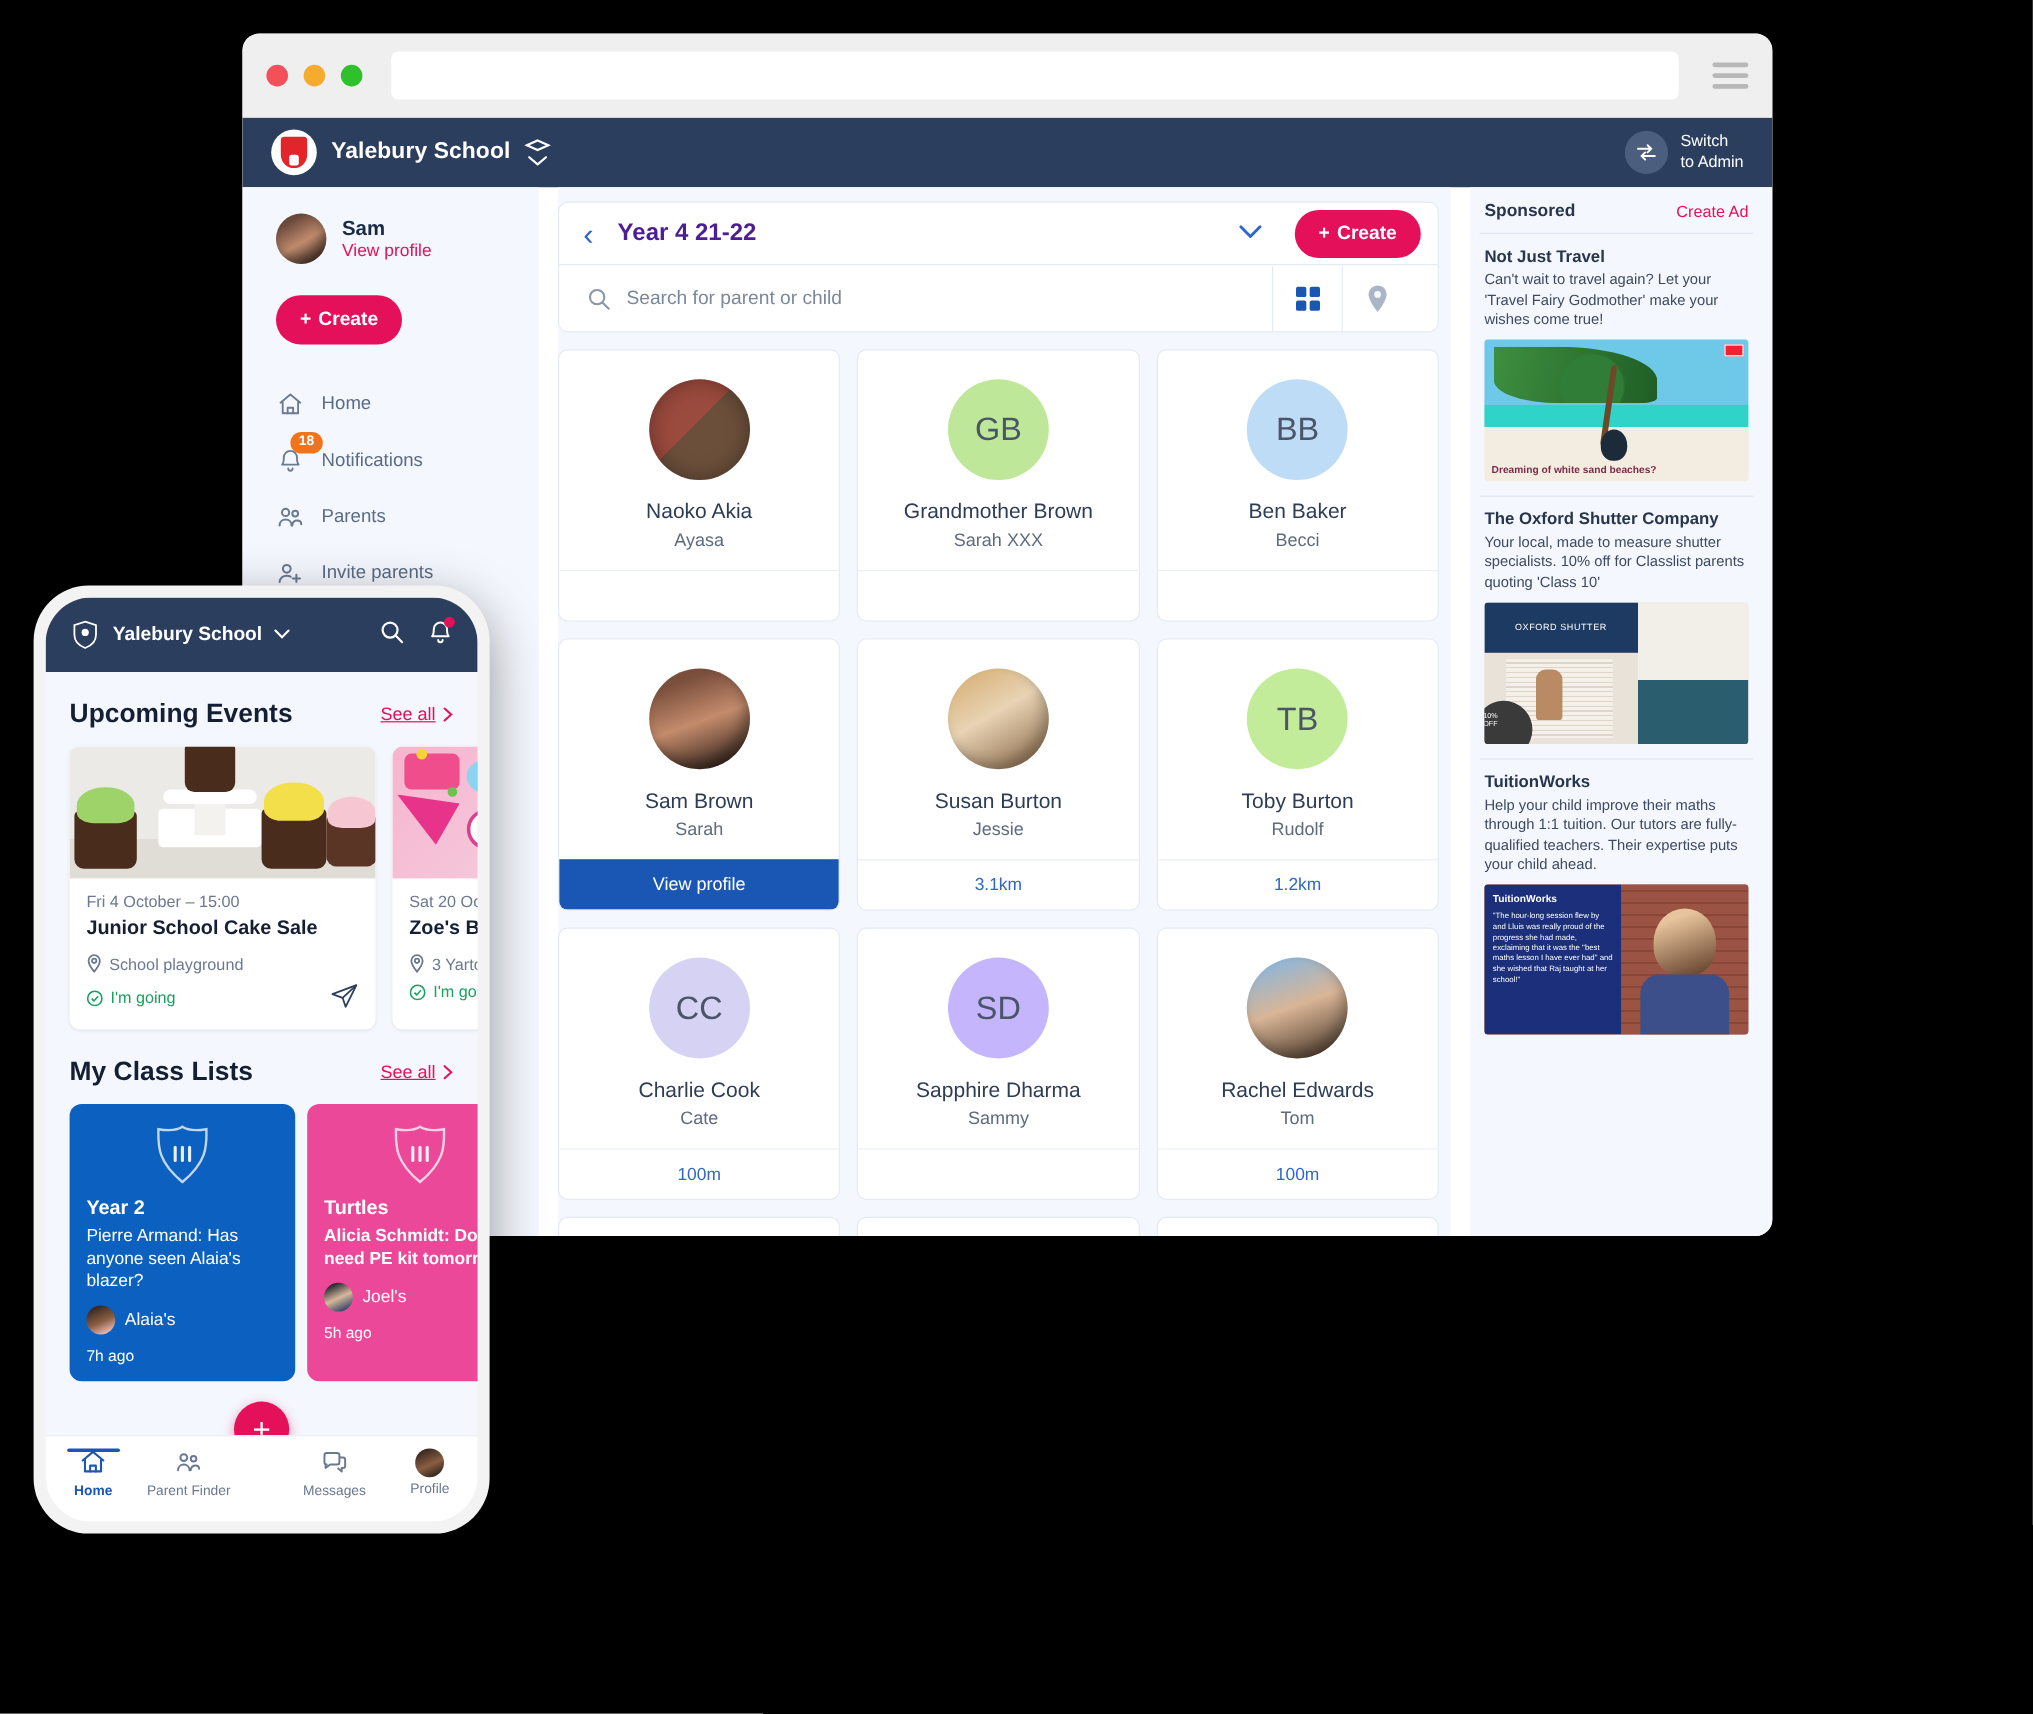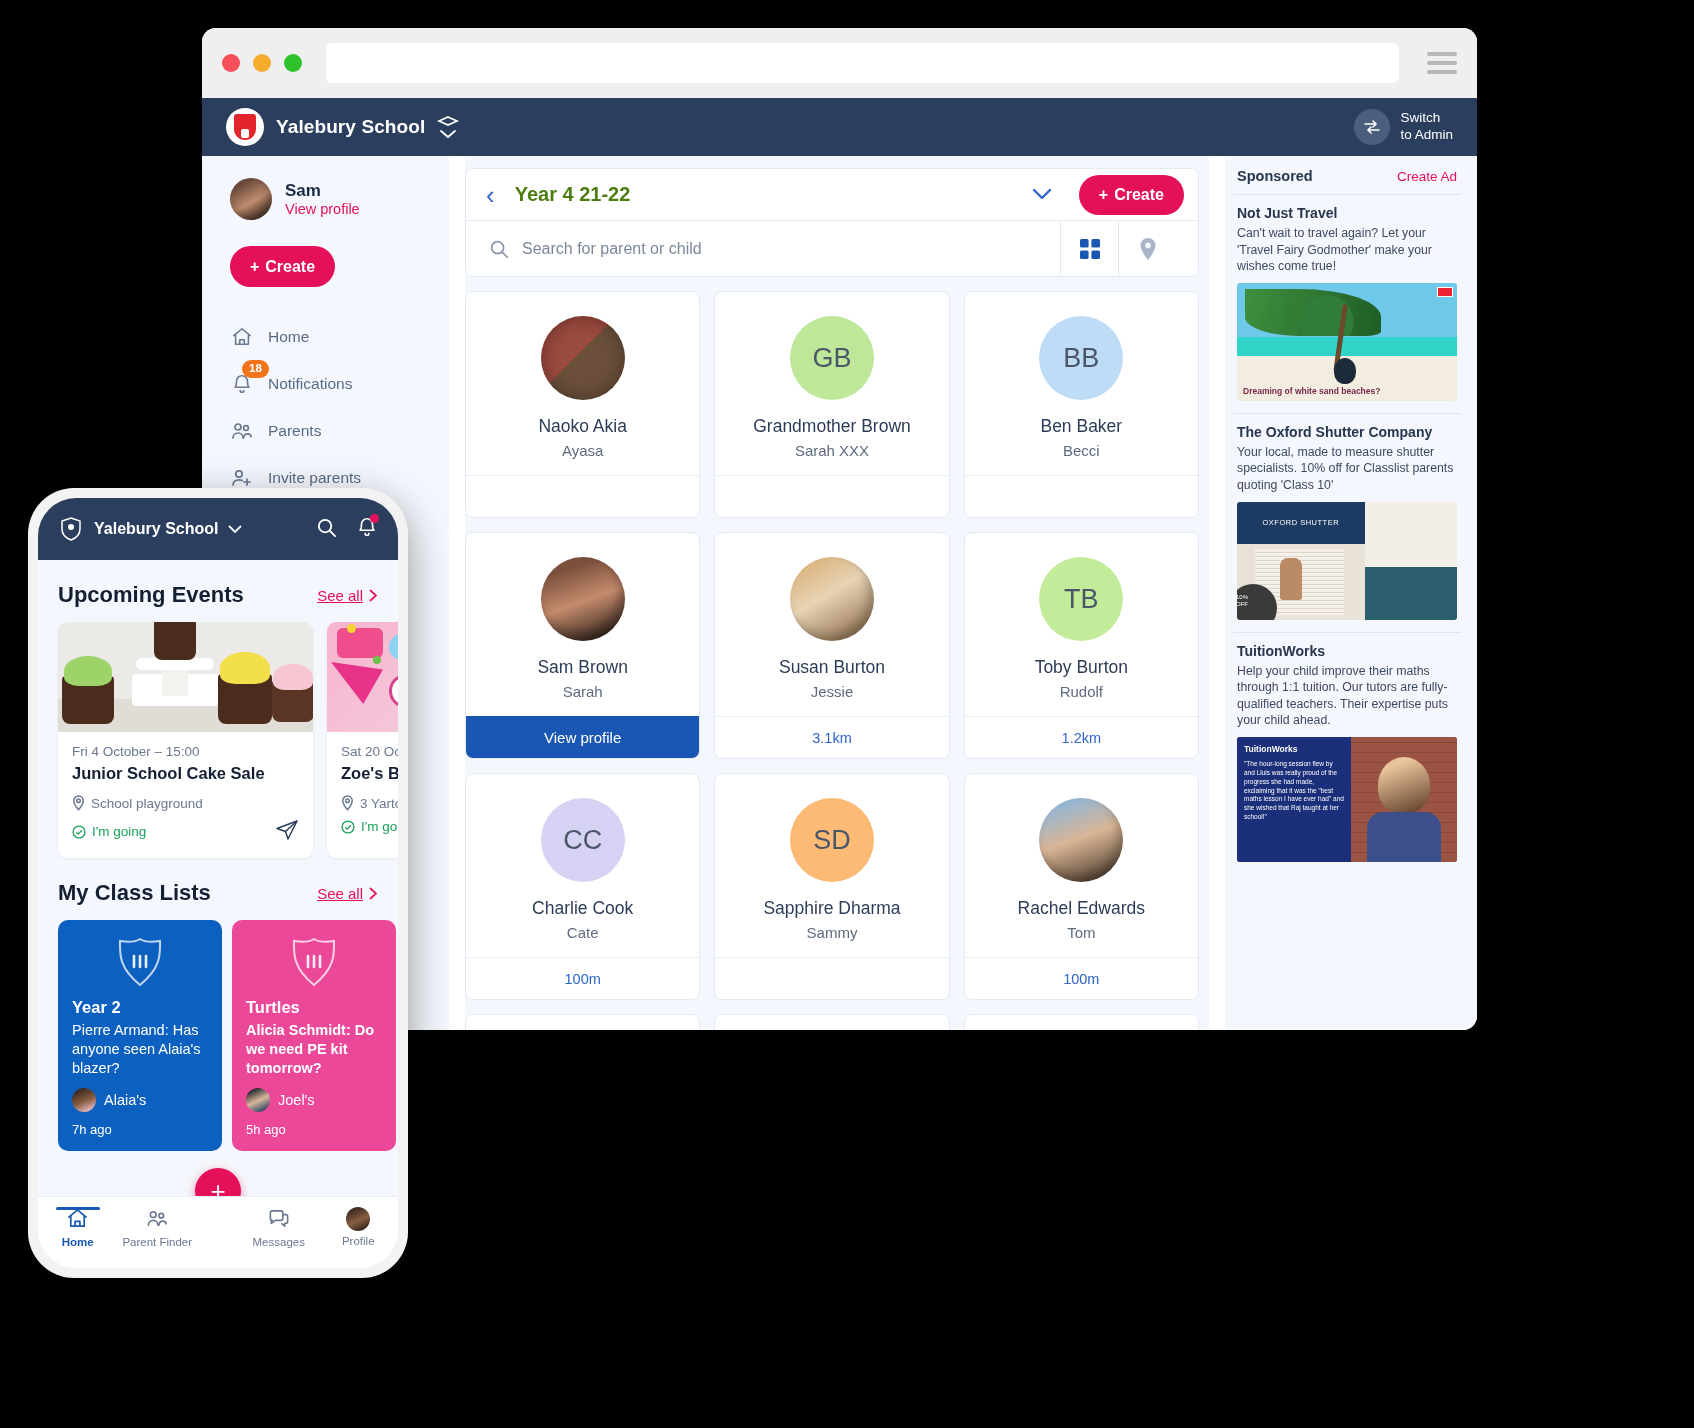--- a/index.html
+++ b/index.html
@@ -94,21 +94,21 @@
   }
 
   
   .main { flex: 1; background: #f4f7fd; padding: 12px 0 0 0; overflow: hidden; }
   .panel { background:#fff; border:1px solid #e4eaf4; border-radius:8px; margin-right: 10px; }
   .list-head {
     display:flex; align-items:center; height:52px; padding:0 14px; gap: 14px;
     border-bottom:1px solid #e4eaf4;
   }
   .chev-back { color:#2e66c9; font-size:26px; cursor:pointer; line-height:0; padding:0 6px;}
-  .list-title { color:#4d7c0f; font-size:20px; font-weight:600; flex:1; }
+  .list-title { color:#4c1d95; font-size:20px; font-weight:600; flex:1; }
   .chev-down { color:#2e66c9; font-size:19px; margin-right:12px; cursor:pointer; }
   .btn-invite {
     background:#e5105a; color:#fff; border:none; border-radius:20px;
     height:40px; padding:0 20px; font-size:16px; font-weight:600; font-family:inherit;
     display:flex; align-items:center; gap:6px; cursor:pointer;
   }
   .search-row { display:flex; align-items:center; height:55px; padding:0 22px; }
   .search-icon { width:22px; height:22px; color:#8a97ab; margin-right:12px; }
   .search-ph { color:#7b889c; font-size:16px; flex:1; }
   .view-toggle { display:flex; align-items:center; gap:0; }
@@ -153,21 +153,21 @@
   .see-all { font-size:15px; color:#e5105a; text-decoration:underline; display:flex; align-items:center; gap:6px; cursor:pointer;}
   .ev-row { display:flex; gap:14px; padding:0 20px; }
   .ev-card { width:255px; background:#fff; border-radius:9px; overflow:hidden; flex-shrink:0; box-shadow:0 1px 3px rgba(0,0,0,.07); }
   .ev-img { height:110px; }
   .ev-body { padding:12px 14px 14px; }
   .ev-date { font-size:13.5px; color:#6b7890; margin-bottom:5px; }
   .ev-title { font-size:16.5px; font-weight:700; color:#141f33; margin-bottom:12px; }
   .ev-loc { font-size:13.5px; color:#6b7890; display:flex; align-items:center; gap:6px; margin-bottom:8px;}
   .ev-go { font-size:13.5px; color:#1aa15c; display:flex; align-items:center; gap:6px; }
   .cl-row { display:flex; gap:10px; padding:0 20px; }
-  .cl-card { width:164px; border-radius:10px; padding:16px 14px 14px; color:#fff; flex-shrink:0; min-height:218px; }
+  .cl-card { width:188px; border-radius:10px; padding:16px 14px 14px; color:#fff; flex-shrink:0; min-height:218px; }
   .cl-card.blue { background:#0c60bf; }
   .cl-card.green { background:#ec4899; }
   .cl-shield { display:flex; justify-content:center; margin-bottom:10px; }
   .cl-name { font-size:16.5px; font-weight:700; margin-bottom:4px; }
   .cl-msg { font-size:14.5px; line-height:1.3; margin-bottom:10px; }
   .cl-msg.bold { font-weight:700; }
   .cl-who { display:flex; align-items:center; gap:8px; font-size:14.5px; margin-bottom:10px;}
   .cl-av { width:24px; height:24px; border-radius:50%; }
   .cl-time { font-size:13px; }
   .tabbar { position:absolute; left:0; bottom:0; width:100%; height:72px; background:#fff; display:flex; align-items:flex-start; padding-top:10px; border-top:1px solid #e8edf6;}
@@ -390,21 +390,21 @@
           <div class="pcard-top">
             <div class="pc-av" style="background:#d5d2f4">CC</div>
             <div class="pc-name">Charlie Cook</div>
             <div class="pc-sub">Cate</div>
           </div>
           <div class="pcard-foot">100m</div>
         </div>
 
         <div class="pcard">
           <div class="pcard-top">
-            <div class="pc-av" style="background:#fdba74">SD</div>
+            <div class="pc-av" style="background:#c4b5fd">SD</div>
             <div class="pc-name">Sapphire Dharma</div>
             <div class="pc-sub">Sammy</div>
           </div>
           <div class="pcard-foot"></div>
         </div>
 
         <div class="pcard">
           <div class="pcard-top">
             <div class="pc-av" style="background:linear-gradient(160deg,#8fb6d8 10%,#d9b596 48%,#4b3a2c 95%);box-shadow:inset -4px -6px 10px rgba(0,0,0,.25)"></div>
             <div class="pc-name">Rachel Edwards</div>

